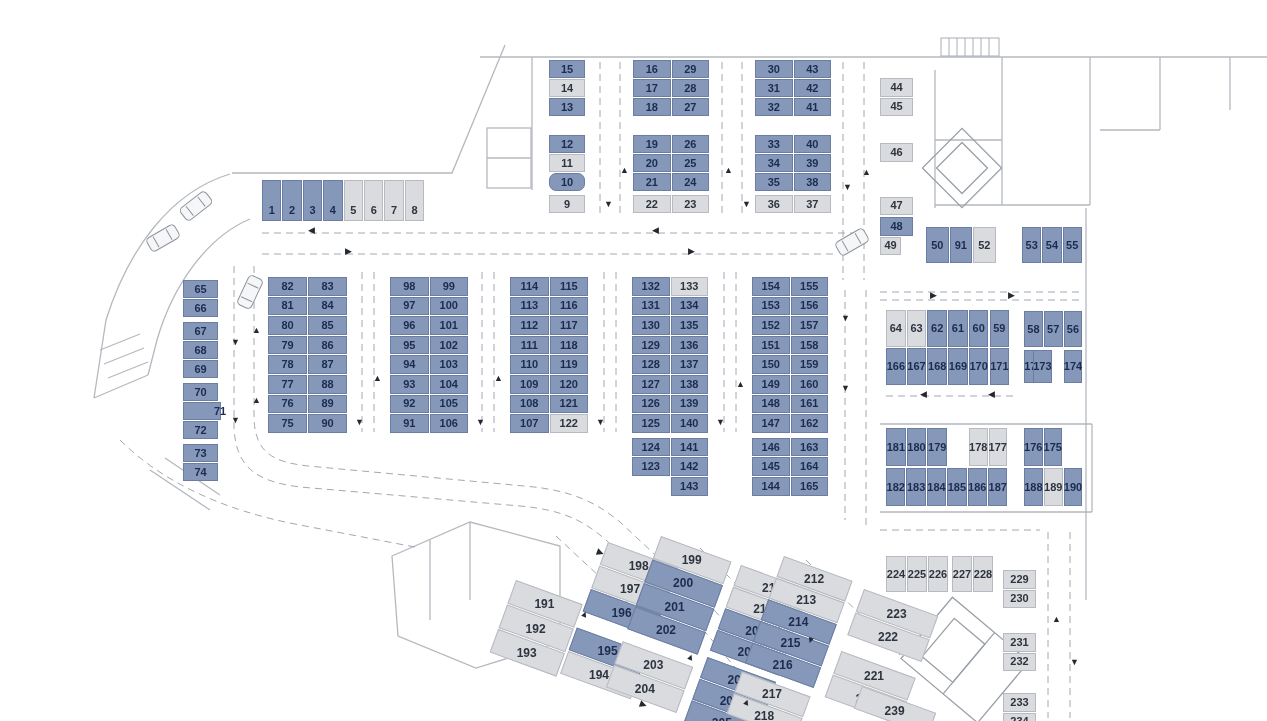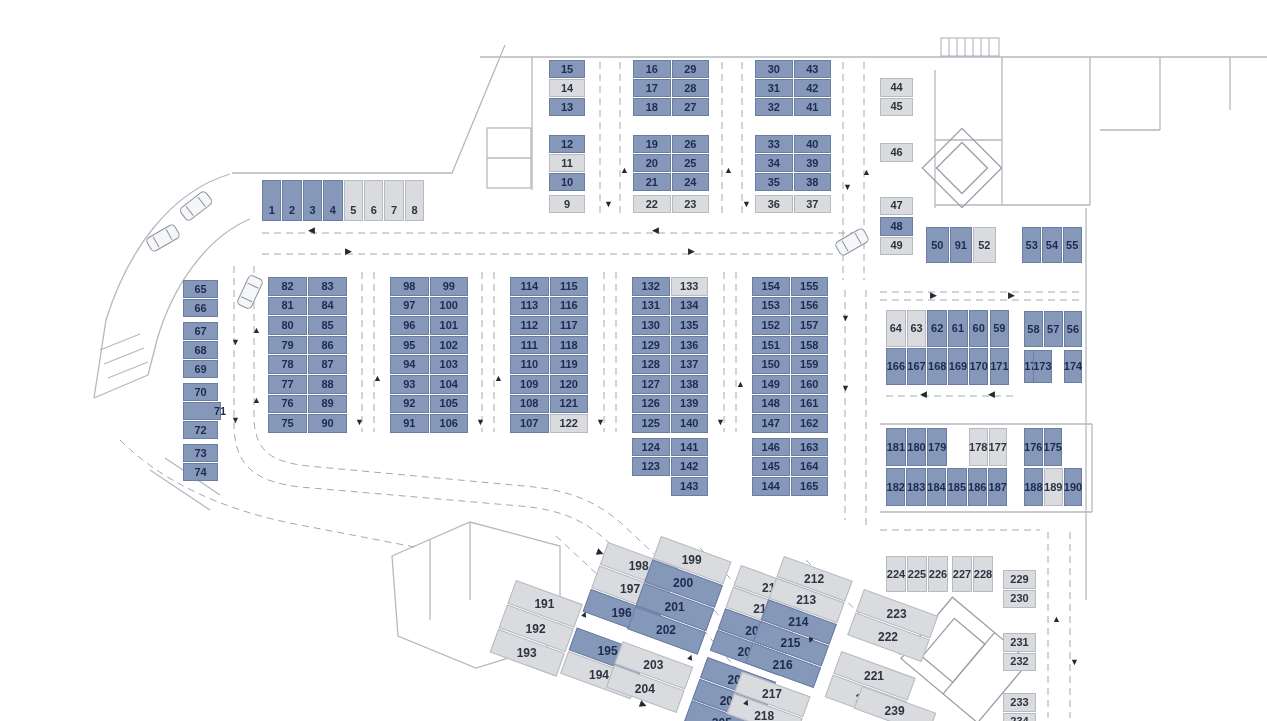--- a/index.html
+++ b/index.html
@@ -156,21 +156,21 @@
         </div>
         <div class="spot b" style="left: 0px; top: 38px; width: 36px; height: 18px;">
           <span>13</span>
         </div>
         <div class="spot b" style="left: 0px; top: 75px; width: 36px; height: 18px;">
           <span>12</span>
         </div>
         <div class="spot g" style="left: 0px; top: 94px; width: 36px; height: 18px;">
           <span>11</span>
         </div>
-        <div class="spot b" style="left: 0px; top: 113px; width: 36px; height: 18px;">
+        <div class="spot b" style="left: 0px; top: 113px; width: 36px; height: 18px; border-radius: 7px;">
           <span>10</span>
         </div>
         <div class="spot g" style="left: 0px; top: 135px; width: 36px; height: 18px;">
           <span>9</span>
         </div>
       </div>
       <div class="group" style="left: 633px; top: 60px;">
         <div class="spot b" style="left: 0px; top: 0px; width: 37.5px; height: 18px;">
           <span>16</span>
         </div>
@@ -267,21 +267,21 @@
         </div>
         <div class="spot g" style="left: 0px; top: 65px; width: 33px; height: 18.5px;">
           <span>46</span>
         </div>
         <div class="spot g" style="left: 0px; top: 118.5px; width: 33px; height: 18.5px;">
           <span>47</span>
         </div>
         <div class="spot b" style="left: 0px; top: 139px; width: 33px; height: 18.5px;">
           <span>48</span>
         </div>
-        <div class="spot g" style="left: 0px; top: 158.5px; width: 33px; height: 18.5px;">
+        <div class="spot g" style="left: 0px; top: 158.5px; width: 21px; height: 18.5px;">
           <span>49</span>
         </div>
       </div>
       <div class="group" style="left: 926px; top: 227px;">
         <div class="spot b" style="left: 0px; top: 0px; width: 22.5px; height: 36px;">
           <span>50</span>
         </div>
         <div class="spot b" style="left: 23.5px; top: 0px; width: 22.5px; height: 36px;">
           <span>91</span>
         </div>

